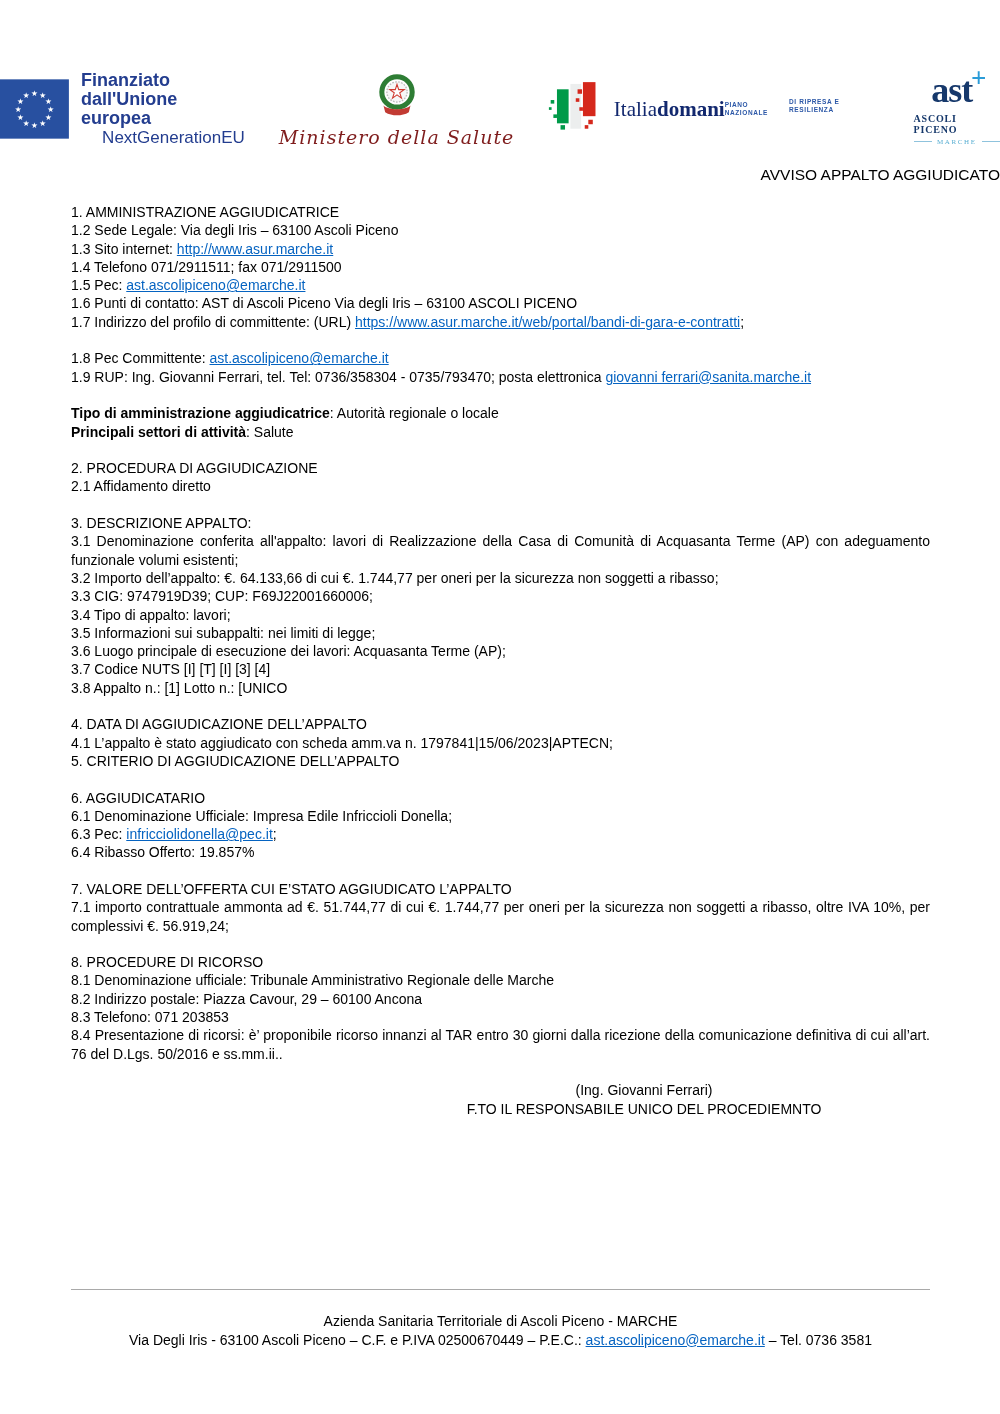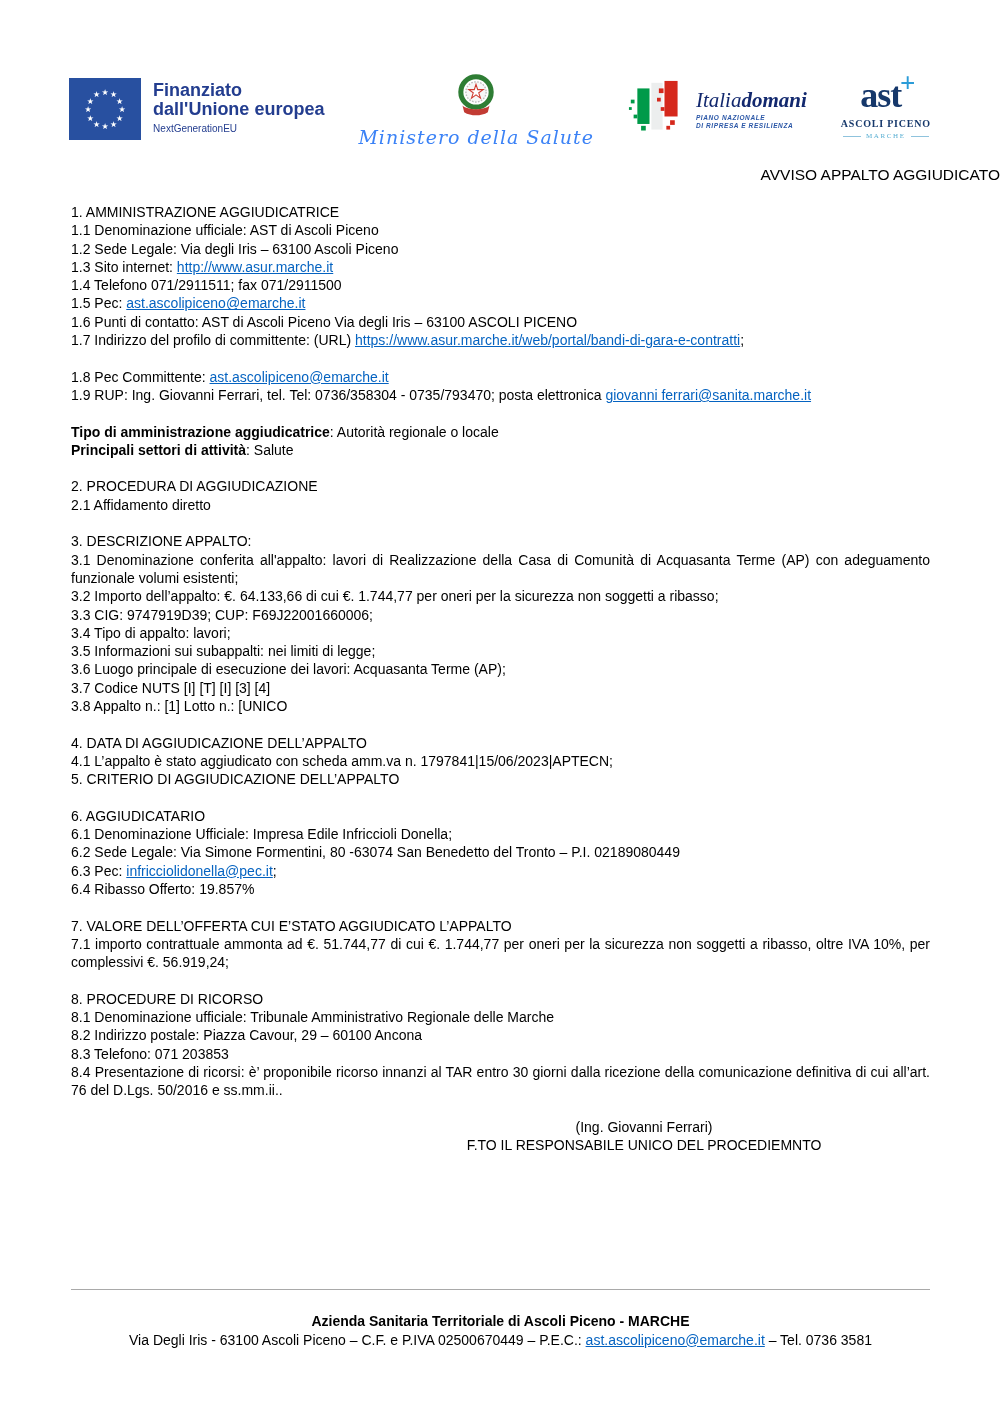--- a/index.html
+++ b/index.html
@@ -8,30 +8,30 @@
 
   
   .logo-strip{position:absolute;top:55px;left:0;width:100%;height:108px;
               display:flex;align-items:center;justify-content:center;gap:34px;}
   .logo{display:flex;align-items:center;}
 
   
   .eu-logo{gap:12px;}
   .eu-text{display:flex;flex-direction:column;line-height:19px;color:#233d8f;}
   .eu-text .l1,.eu-text .l2{font-weight:bold;font-size:18px;}
-  .eu-text .l3{font-size:10px;}
+  .eu-text .l3{font-size:17px;text-align:right;}
 
   
   .min-logo{flex-direction:column;align-items:center;gap:2px;}
   .min-script{font-family:"DejaVu Serif",serif;font-style:italic;font-size:19px;
-              color:#3b82f6;letter-spacing:1px;white-space:nowrap;}
+              color:#7f1d1d;letter-spacing:1px;white-space:nowrap;}
 
   
   .dom-logo{gap:10px;}
-  .dom-text{display:flex;flex-direction:column;font-style:italic;}
+  .dom-text{display:flex;flex-direction:row;}
   .dom-word{font-family:"Liberation Serif",serif;font-size:21px;color:#12286e;line-height:22px;}
   .dom-word .bold{font-weight:bold;}
   .dom-sub{font-size:6.5px;font-weight:bold;color:#2b57a7;letter-spacing:.6px;line-height:8px;margin-top:3px;}
 
   
   .ast-logo{flex-direction:column;align-items:center;font-family:Liberation Serif, serif;}
   .ast-word{position:relative;font-weight:bold;font-size:36px;line-height:34px;
             color:#16386b;letter-spacing:-1px;padding-right:10px;}
   .ast-plus{position:absolute;top:-12px;right:-4px;color:#2b9cd8;font-size:27px;font-weight:bold;letter-spacing:0;}
   .ast-l1{font-size:10px;font-weight:bold;color:#16386b;letter-spacing:.8px;margin-top:6px;}
@@ -48,21 +48,21 @@
   .doc-body p.justify{text-align:justify;}
   .b{font-weight:bold;}
   a.lnk{color:#0563c1;text-decoration:underline;cursor:pointer;}
 
   
   .signature{padding-left:287px;text-align:center;line-height:18.3px;}
 
   
   .footer{position:absolute;top:1289px;left:71px;width:859px;border-top:1px solid #a9a9a9;
           padding-top:22px;text-align:center;line-height:18.5px;}
-  .footer .f1{font-weight:bold;}
+  .footer .f1{font-weight:normal;}
 </style>
 </head>
 <body>
 
 <div class="page">
 
   <div class="logo-strip">
 
     <div class="logo eu-logo">
       <svg width="72" height="62" viewBox="0 0 72 62">
@@ -131,21 +131,20 @@
       </div>
     </div>
 
   </div>
 
   <div class="doc-title">AVVISO APPALTO AGGIUDICATO</div>
 
   <div class="doc-body">
 
   <p class="line"><span>1. AMMINISTRAZIONE AGGIUDICATRICE</span></p>
-      <p class="line"><span>1.1 Denominazione ufficiale: AST di Ascoli Piceno</span></p>
       <p class="line"><span>1.2 Sede Legale: Via degli Iris – 63100 Ascoli Piceno</span></p>
       <p class="line"><span>1.3 Sito internet: </span><a href="#" class="lnk">http://www.asur.marche.it</a></p>
       <p class="line"><span>1.4 Telefono 071/2911511; fax 071/2911500</span></p>
       <p class="line"><span>1.5 Pec: </span><a href="#" class="lnk">ast.ascolipiceno@emarche.it</a></p>
       <p class="line"><span>1.6 Punti di contatto: AST di Ascoli Piceno Via degli Iris – 63100 ASCOLI PICENO</span></p>
       <p class="line"><span>1.7 Indirizzo del profilo di committente: (URL) </span><a href="#" class="lnk">https://www.asur.marche.it/web/portal/bandi-di-gara-e-contratti</a><span>;</span></p>
       <p class="line">&nbsp;</p>
       <p class="line"><span>1.8 Pec Committente: </span><a href="#" class="lnk">ast.ascolipiceno@emarche.it</a></p>
       <p class="line"><span>1.9 RUP: Ing. Giovanni Ferrari, tel. Tel: 0736/358304  - 0735/793470; posta elettronica </span><a href="#" class="lnk">giovanni ferrari@sanita.marche.it</a></p>
       <p class="line">&nbsp;</p>
@@ -164,21 +163,20 @@
       <p class="line"><span>3.6 Luogo principale di esecuzione dei lavori: Acquasanta Terme (AP);</span></p>
       <p class="line"><span>3.7 Codice NUTS [I] [T] [I] [3] [4]</span></p>
       <p class="line"><span>3.8 Appalto n.: [1] Lotto n.: [UNICO</span></p>
       <p class="line">&nbsp;</p>
       <p class="line"><span>4. DATA DI AGGIUDICAZIONE DELL’APPALTO</span></p>
       <p class="line"><span>4.1 L’appalto è stato aggiudicato con scheda amm.va n. 1797841|15/06/2023|APTECN;</span></p>
       <p class="line"><span>5. CRITERIO DI AGGIUDICAZIONE DELL’APPALTO</span></p>
       <p class="line">&nbsp;</p>
       <p class="line"><span>6. AGGIUDICATARIO</span></p>
       <p class="line"><span>6.1 Denominazione Ufficiale: Impresa Edile Infriccioli Donella;</span></p>
-      <p class="line"><span>6.2 Sede Legale: Via Simone Formentini, 80 -63074 San Benedetto del Tronto – P.I. 02189080449</span></p>
       <p class="line"><span>6.3 Pec: </span><a href="#" class="lnk">infricciolidonella@pec.it</a><span>;</span></p>
       <p class="line"><span>6.4 Ribasso Offerto: 19.857%</span></p>
       <p class="line">&nbsp;</p>
       <p class="line"><span>7. VALORE DELL’OFFERTA CUI E’STATO AGGIUDICATO L’APPALTO</span></p>
       <p class="line justify"><span>7.1 importo contrattuale ammonta ad €. 51.744,77 di cui €. 1.744,77 per oneri per la sicurezza non soggetti a ribasso, oltre IVA 10%, per complessivi €. 56.919,24;</span></p>
       <p class="line">&nbsp;</p>
       <p class="line"><span>8. PROCEDURE DI RICORSO</span></p>
       <p class="line"><span>8.1 Denominazione ufficiale: Tribunale Amministrativo Regionale delle Marche</span></p>
       <p class="line"><span>8.2 Indirizzo postale: Piazza Cavour, 29 – 60100 Ancona</span></p>
       <p class="line"><span>8.3 Telefono: 071 203853</span></p>

